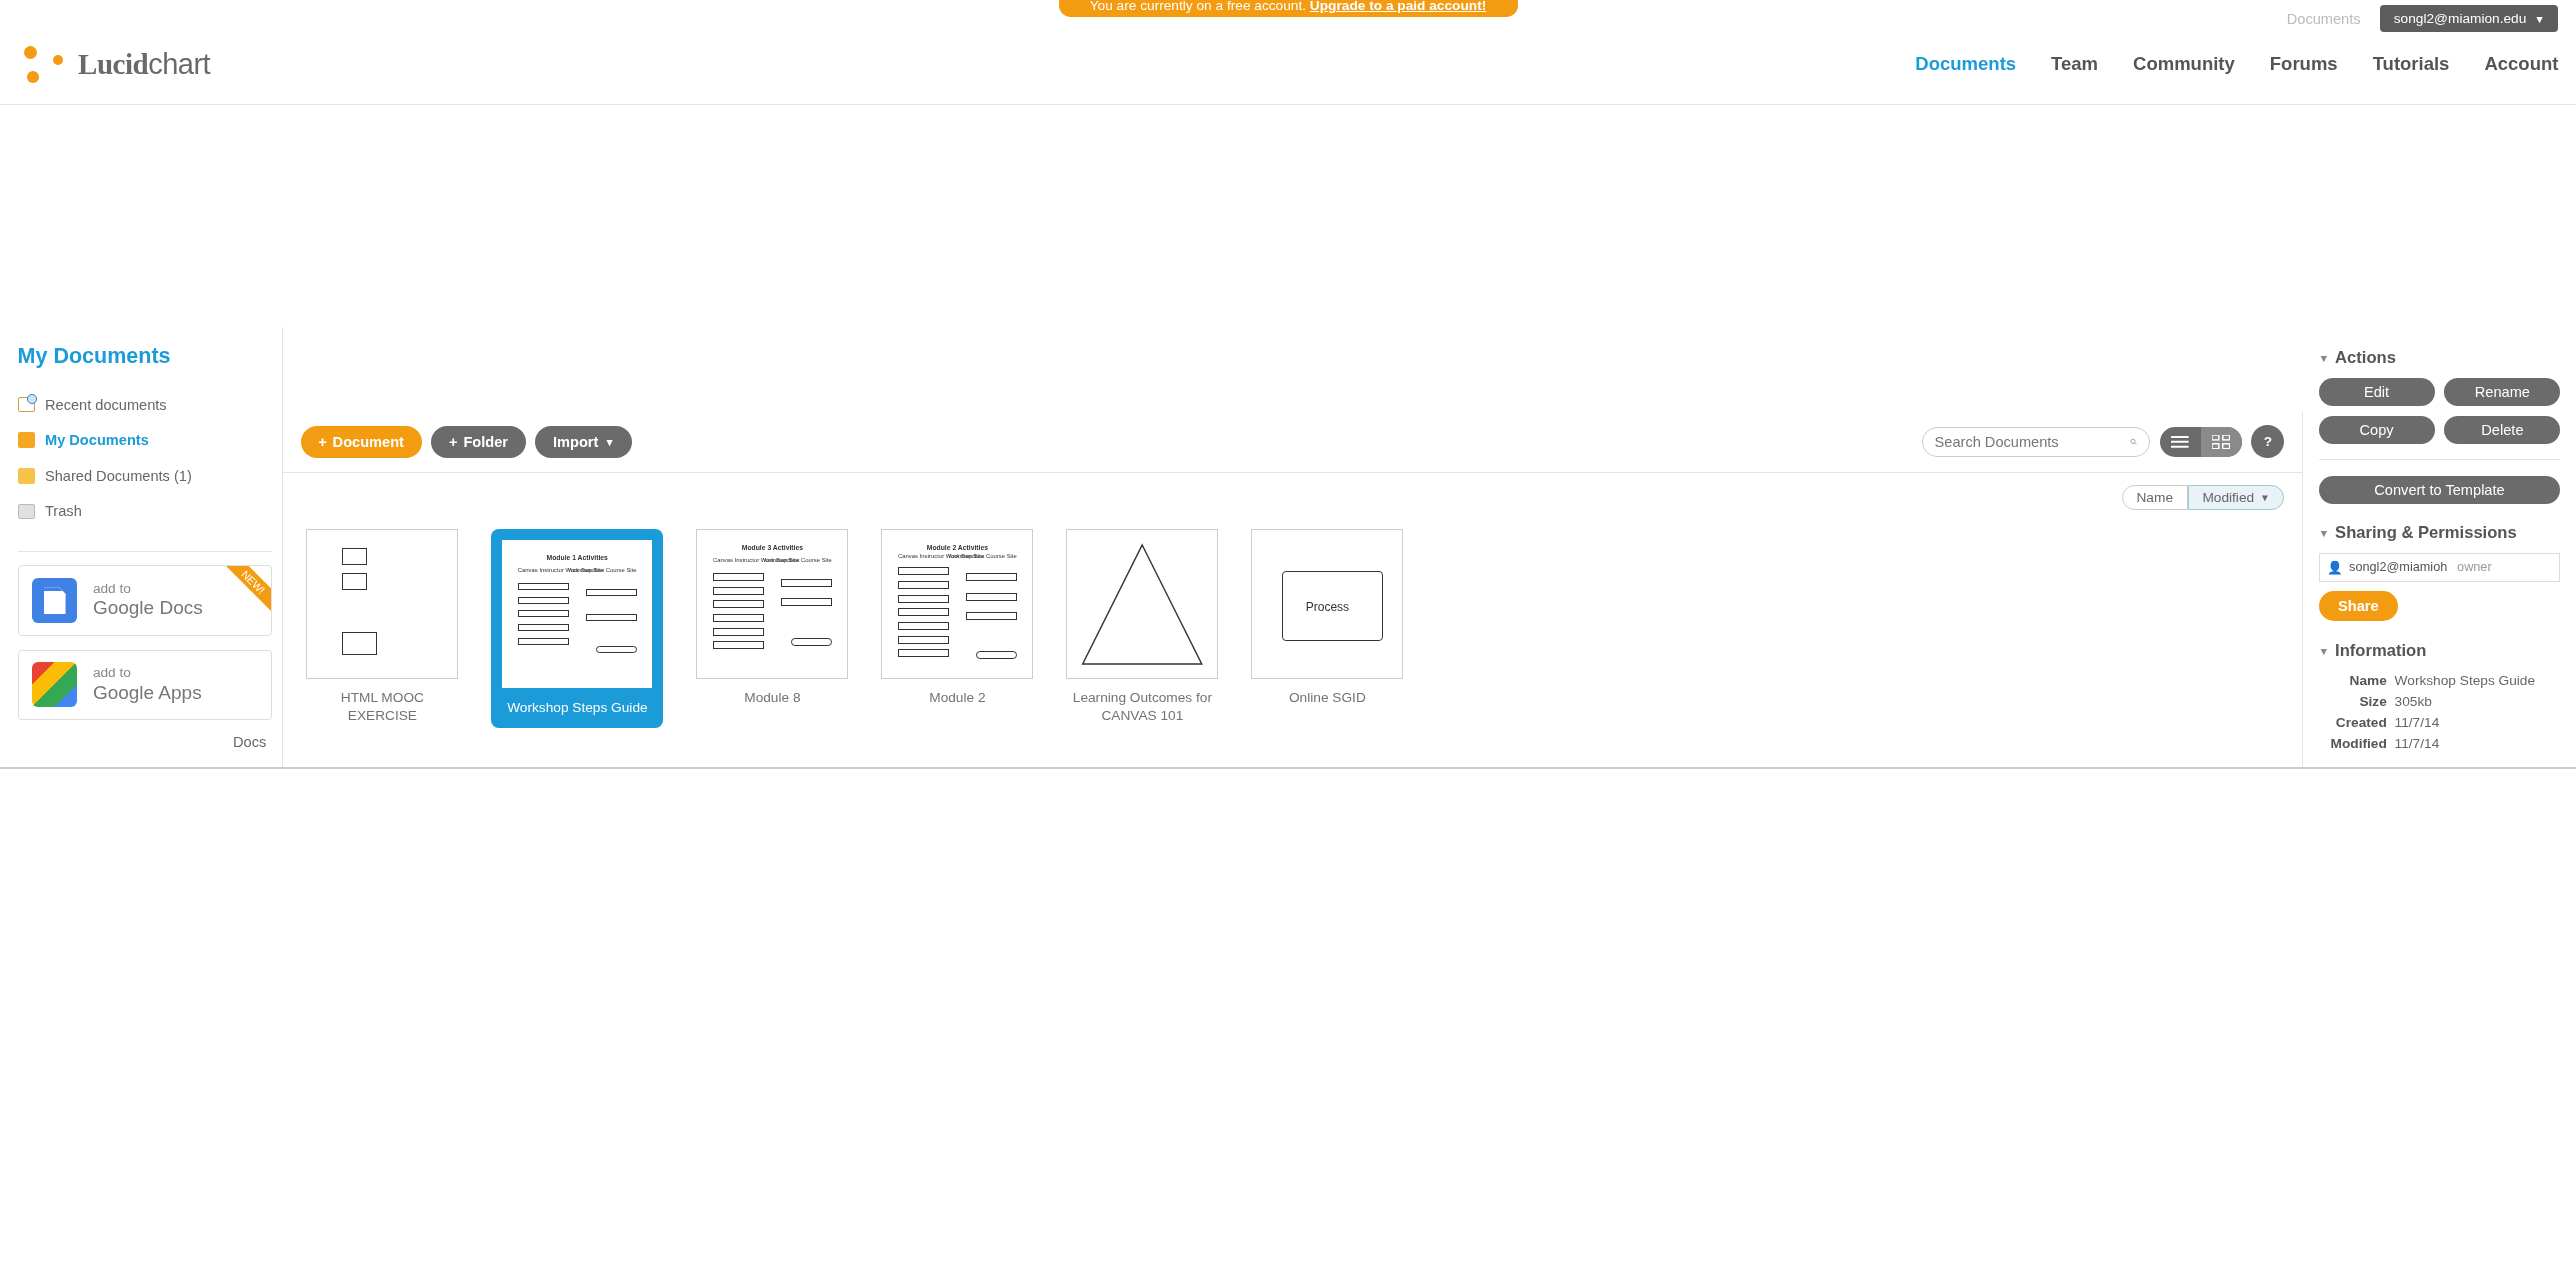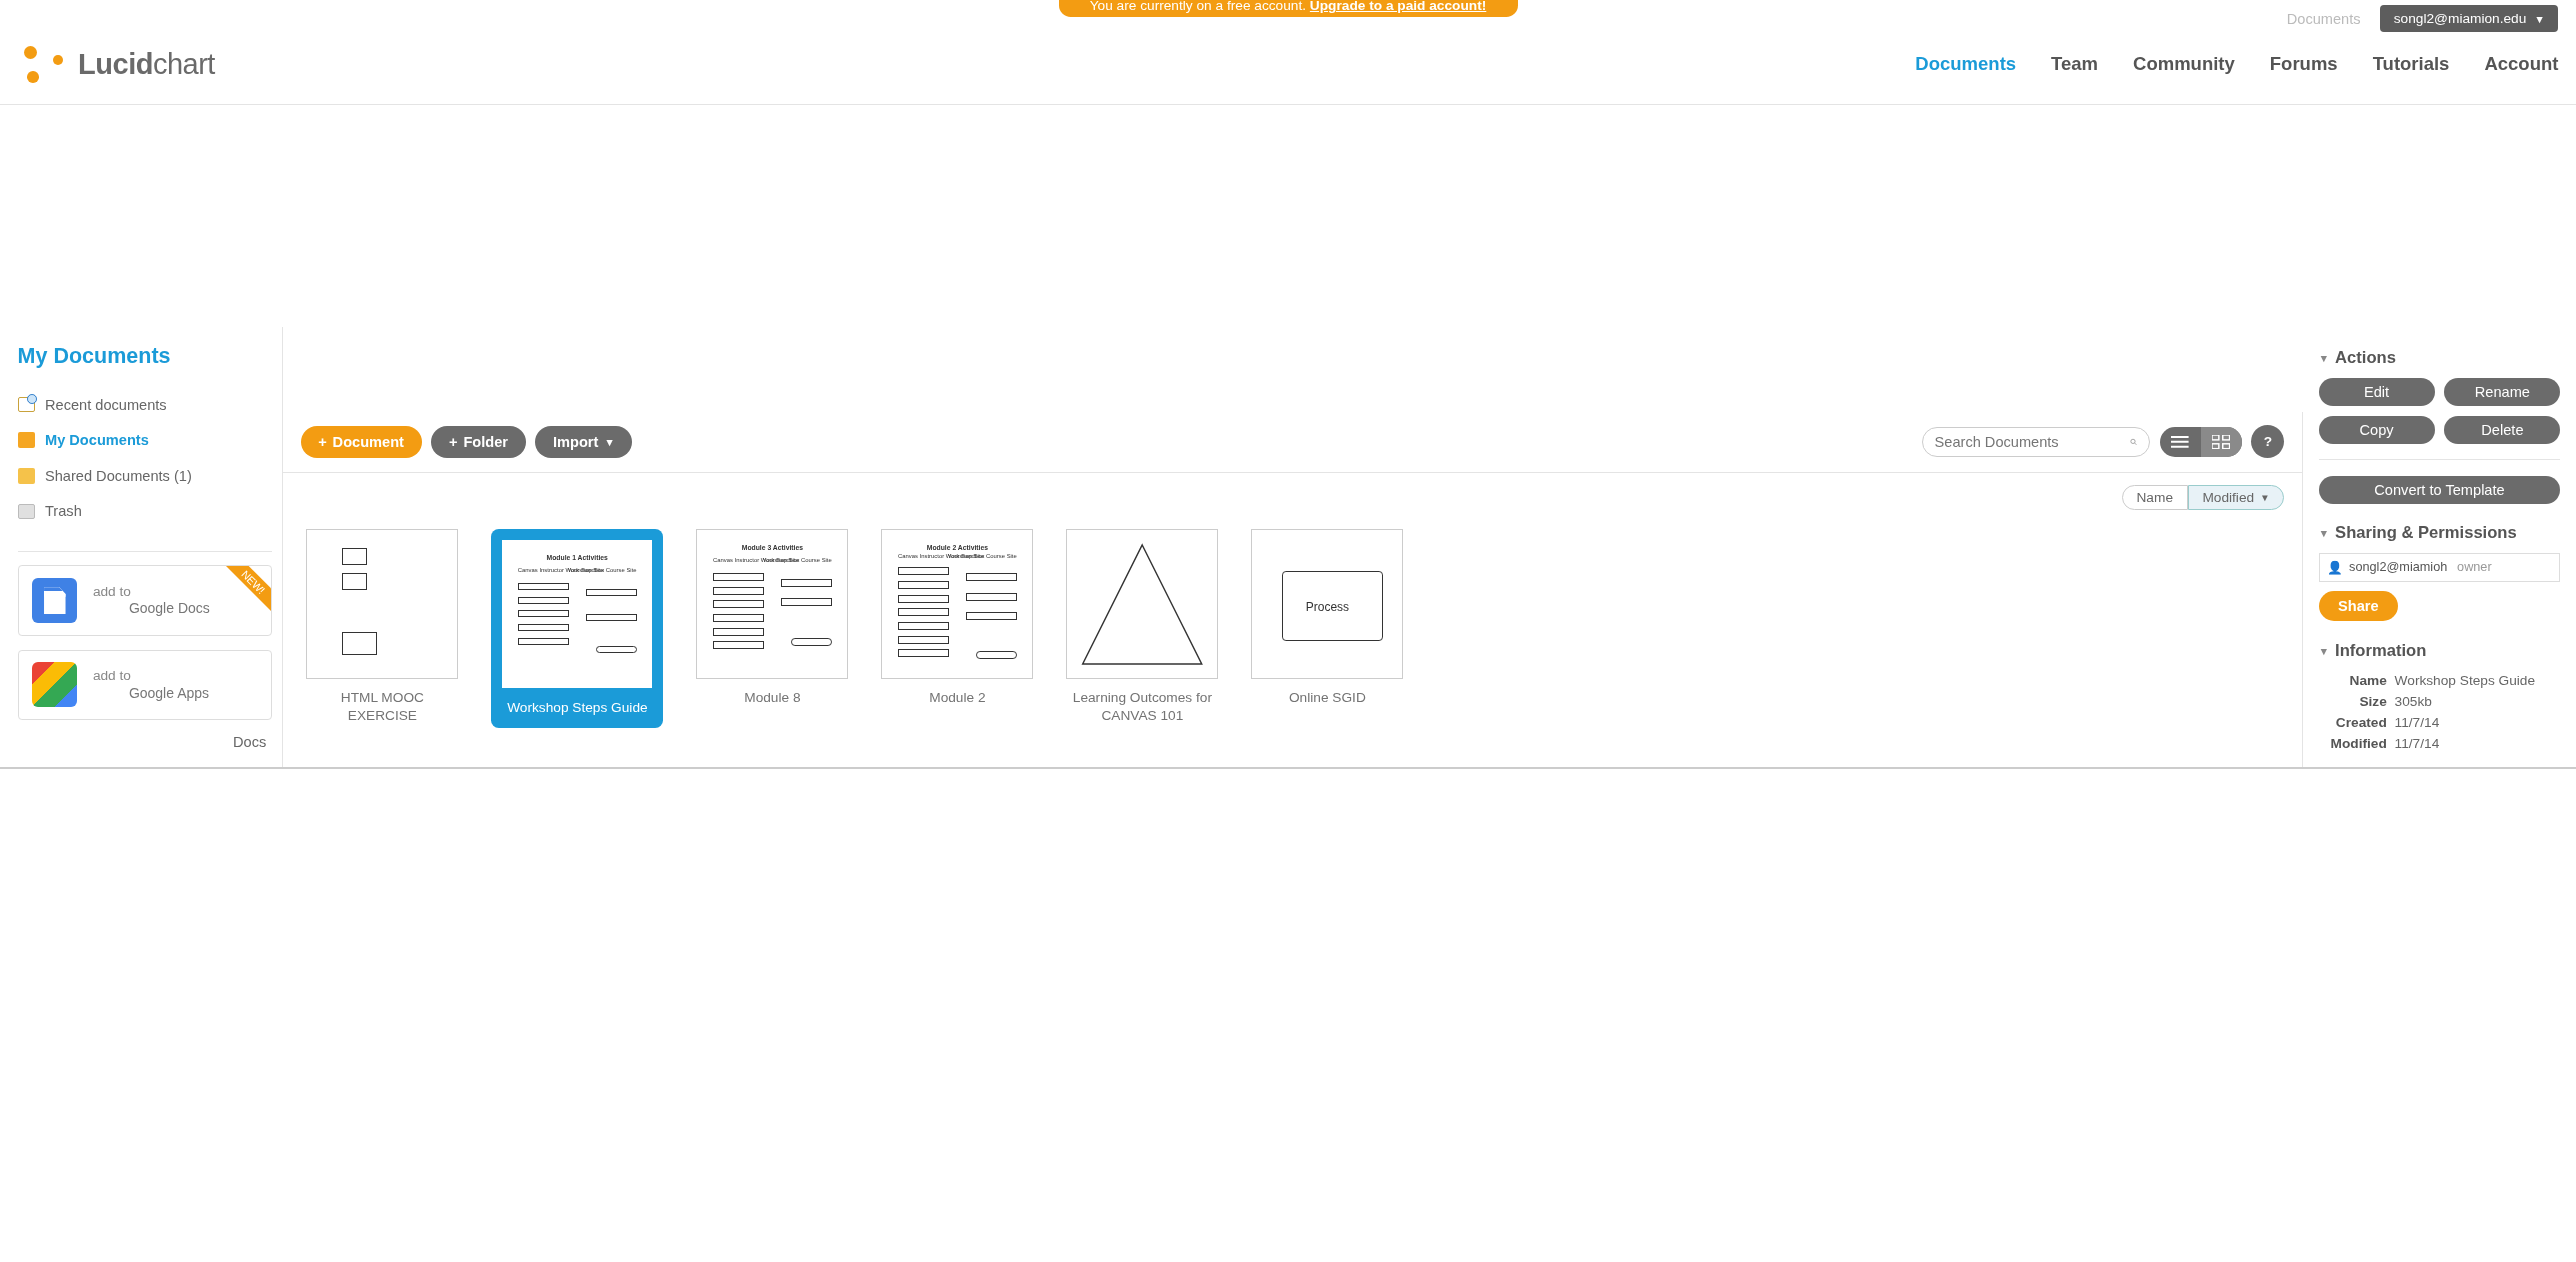--- a/index.html
+++ b/index.html
@@ -17,21 +17,21 @@
 
 
 .header { display: flex; justify-content: space-between; align-items: center; padding: 11.7px 17.6px 19.5px 21.5px; border-bottom: 1px solid #e4e4e4; }
 .logo-wrap { display: flex; align-items: center; gap: 15.6px; }
 .logo-dots { width: 41px; height: 41px; position: relative; }
 .logo-dots span { position: absolute; background: #f39c12; border-radius: 50%; }
 .logo-dots .d1 { width: 13.7px; height: 13.7px; left: 2px; top: 2px; }
 .logo-dots .d2 { width: 9.8px; height: 9.8px; right: 0; top: 11.7px; }
 .logo-dots .d3 { width: 11.7px; height: 11.7px; left: 5.9px; bottom: 2px; }
 .logo-text { font-size: 29px; color: #6a6a6a; letter-spacing: -0.5px; }
-.logo-text b { font-weight: 700; }
+.logo-text b { font-weight: 700; font-family: Liberation Serif, serif; }
 .logo-text .light { font-weight: 300; }
 .main-nav { display: flex; gap: 35px; }
 .main-nav a { color: #555; font-size: 18.5px; font-weight: 600; text-decoration: none; }
 .main-nav a.active { color: #1b9bd8; }
 
 
 .layout { display: flex; min-height: 664px; border-bottom: 2px solid #ccc; align-items: flex-end;}
 .sidebar-left { width: 283px; padding: 17.6px 9.8px 17.6px 17.6px; border-right: 1px solid #e4e4e4; }
 .main-col { flex: 1; border-right: 1px solid #e4e4e4; }
 .sidebar-right { width: 273px; padding: 13.7px 15.6px; }
@@ -50,21 +50,21 @@
 
 .promo-divider { border: none; border-top: 1px solid #e4e4e4; margin: 21.5px 0 13.7px; }
 .promo { border: 1px solid #ddd; border-radius: 3.9px; padding: 11.7px 13.7px; display: flex; align-items: center; gap: 15.6px; margin-bottom: 13.7px; position: relative; overflow: hidden;}
 .promo .promo-ico { width: 45px; height: 45px; border-radius: 5.9px; }
 .gdocs { background: #3f81e5; display:flex; align-items:center; justify-content:center;}
 .gdocs::after { content:""; width:21.5px; height:27px; background:#fff; clip-path: polygon(0 0, 70% 0, 100% 25%, 100% 100%, 0 100%); box-shadow: inset 0 9.8px 0 -5.9px #3f81e5, inset 0 15.6px 0 -5.9px #fff;}
 .chrome { background: conic-gradient(#ea4335 0 120deg,#fbbc05 120deg 240deg,#34a853 240deg 360deg); border-radius:50%; display:flex; align-items:center; justify-content:center;}
 .chrome::after { content:""; width:19.5px; height:19.5px; border-radius:50%; background:#4285f4; border:2.9px solid #fff;}
 .gapps { background: linear-gradient(135deg,#ea4335 0 25%, #fbbc05 25% 50%, #34a853 50% 75%, #4285f4 75% 100%); }
 .promo-text { color: #888; font-size: 13.7px; line-height: 1.2; }
-.promo-text .big { color: #777; font-size: 14px; display:block;margin-left:36px;}
+.promo-text .big { color: #777; font-size: 19px; display:block;}
 .new-flag { position:absolute; right:-19.5px; top:7.8px; background:#f39c12; color:#fff; font-size:10.7px; padding:2px 23.4px; transform:rotate(45deg);}
 .close-link { text-align: right; color: #666; font-size: 14.6px; padding-right: 5.9px; cursor:pointer;}
 
 
 .toolbar { display: flex; align-items: center; gap: 9.8px; padding: 13.7px 17.6px; border-bottom: 1px solid #e4e4e4; }
 .btn { border: none; border-radius: 17.6px; padding: 7.8px 17.6px; font-size: 14.6px; font-weight: 600; color: #fff; cursor: pointer; display:inline-flex; align-items:center; gap:5.9px;}
 .btn-orange { background: #f39c12; }
 .btn-gray { background: #6b6b6b; }
 .btn .plus { font-weight: bold; }
 .toolbar .spacer { flex: 1; }

